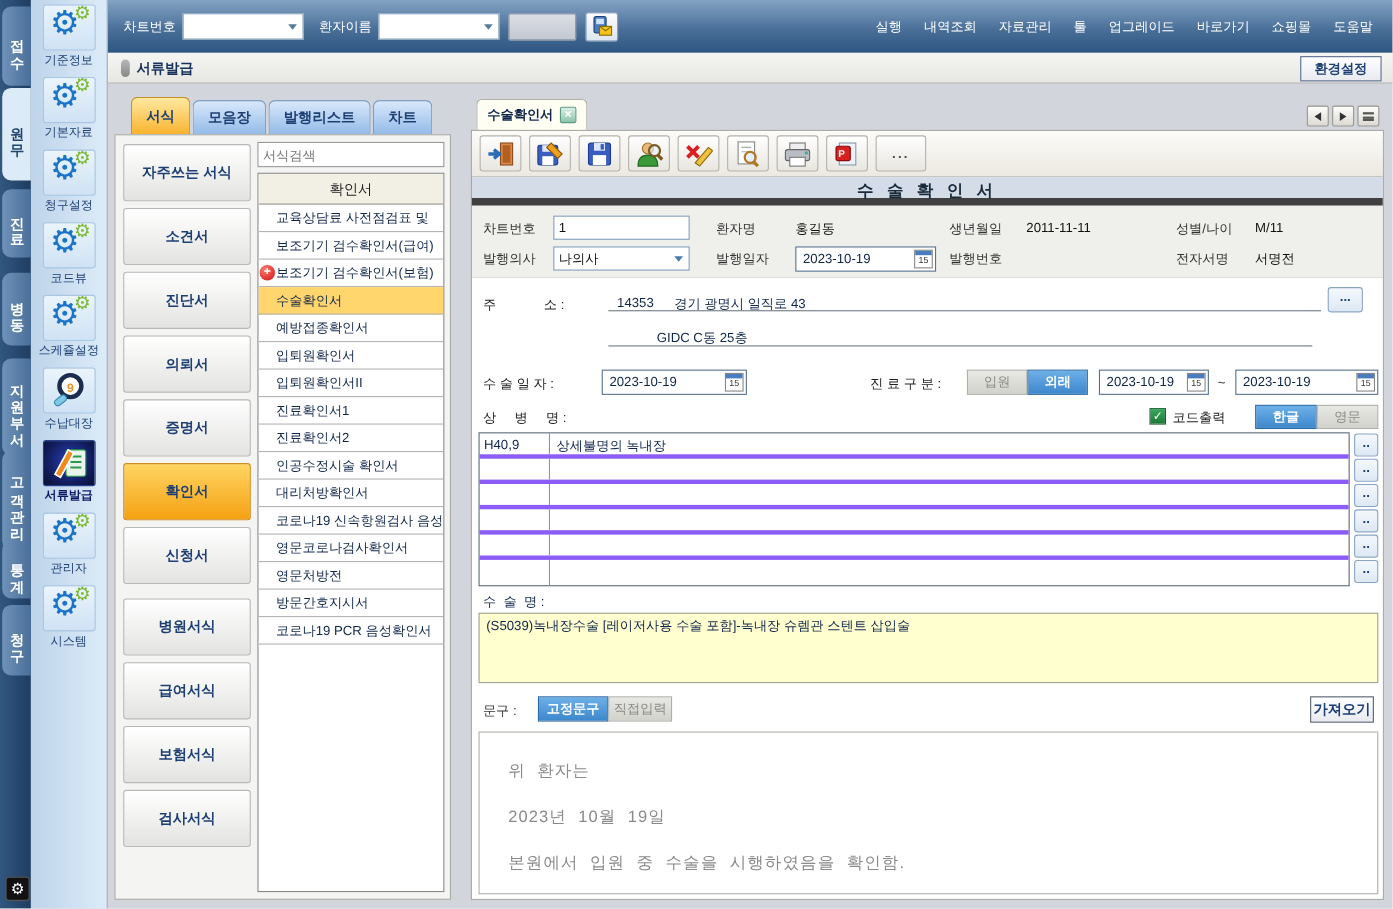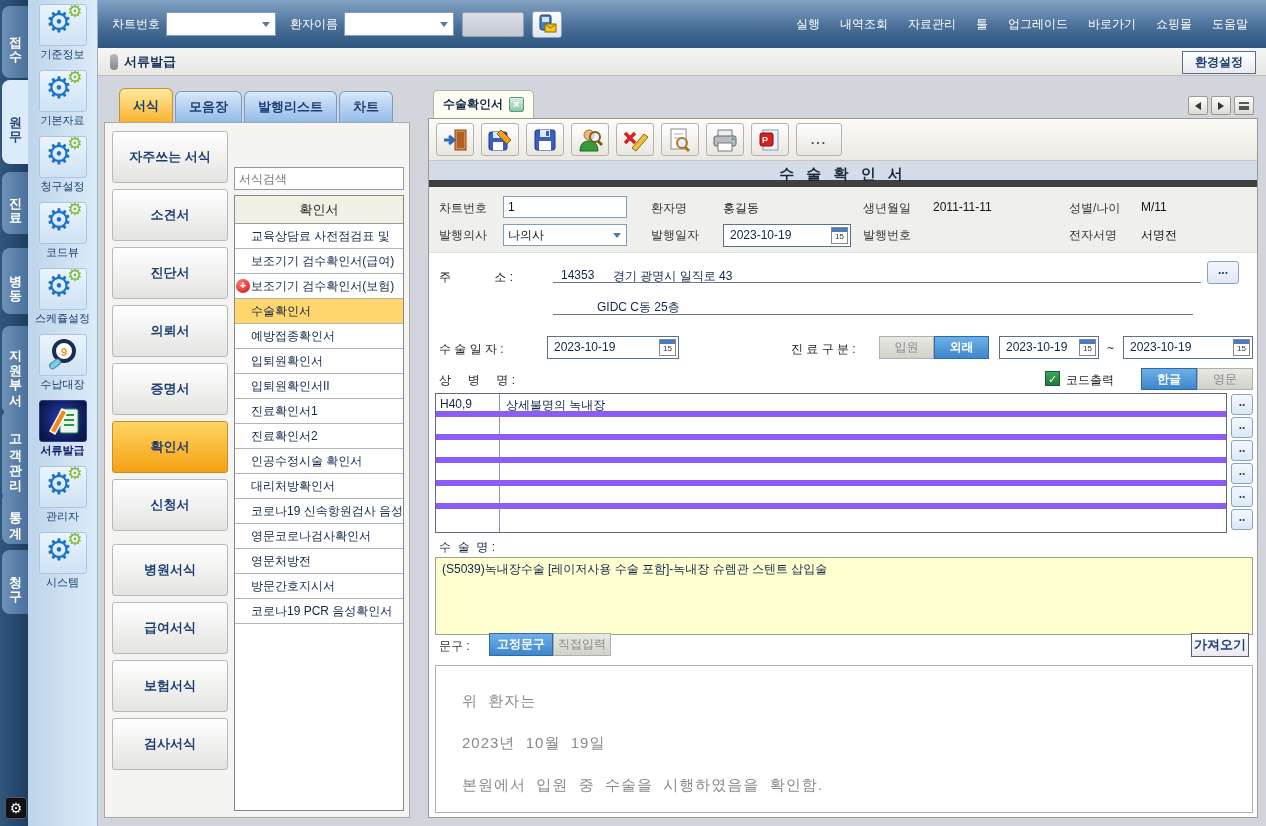--- a/index.html
+++ b/index.html
@@ -55,21 +55,21 @@
     border-radius:6px 6px 0 0; background:linear-gradient(#d8e8fa,#94bbe8); color:#1d3f73; font-weight:bold; font-size:13px; cursor:pointer; }
   .ltab.active { height:34px; background:linear-gradient(#ffe9a0,#f8b32f); border-color:#c89030;margin-left:12px; }
   .lbody { position:absolute; top:34px; left:0; right:0; bottom:0; background:#f4f4f2; border:1px solid #a8a8a4; display:flex; }
   .catcol { width:130px; padding:8px 4px 0 7px; }
   .catbtn { height:52px; margin-bottom:6px; display:flex; align-items:center; justify-content:center;
     background:linear-gradient(#ffffff,#e3e3e1); border:1px solid #b8b8b6; border-radius:3px;
     color:#1d3f73; font-weight:bold; font-size:13px; cursor:pointer; white-space:pre; }
   .catbtn.active { background:linear-gradient(#ffd561,#f5a114); border-color:#cf8d1f; }
   .catbtn.gap { margin-top:13px; }
   .listcol { flex:1; padding:6px 5px 6px 2px; display:flex; flex-direction:column; }
-  .searchbox { height:23px; border:1px solid #999; width:100%; font-size:12px; padding:0 4px; font-family:inherit;margin-top:38px; }
+  .searchbox { height:23px; border:1px solid #999; width:100%; font-size:12px; padding:0 4px; font-family:inherit; }
   .listtable { margin-top:5px; border:1px solid #888; background:#fff; flex:1; overflow:hidden; }
   .listheader { height:28px; line-height:28px; background:#f2efe4; border-bottom:1px solid #999; text-align:center; font-size:13px; color:#222; }
   .listitem { height:25px; line-height:24px; padding-left:16px; border-bottom:1px solid #b4b4b4; font-size:12px; color:#10264a;
     white-space:nowrap; overflow:hidden; cursor:pointer; position:relative; }
   .listitem.selected { background:#ffd56e; }
   .plusbadge { position:absolute; left:1px; top:5px; width:14px; height:14px; border-radius:50%;
     background:radial-gradient(circle at 35% 30%,#ff7a6e,#cc1111); color:#fff; font-size:11px; font-weight:bold;
     line-height:13px; text-align:center; }
 
   
@@ -107,27 +107,27 @@
   .calicon:before { content:""; position:absolute; left:0; top:0; right:0; height:4px; background:#4a7cc0; }
   .docarea { position:absolute; top:134px; left:0; right:0; bottom:0; background:#fff; font-size:12px; color:#222; }
   .ulnavy { color:#10264a; border-bottom:1px solid #55606e; }
   .addrline { position:absolute; border-bottom:1px solid #707a86; height:18px; }
   .dotbtn { position:absolute; width:32px; height:23px; background:linear-gradient(#f4f8fc,#dde8f4); border:1px solid #88a4c4;
     border-radius:3px; color:#1d3f73; font-weight:bold; text-align:center; line-height:16px; cursor:pointer; }
   .togbtn { position:absolute; height:23px; display:flex; align-items:center; justify-content:center; font-size:12px; cursor:pointer; }
   .togbtn.off { background:linear-gradient(#e8e8e4,#d2d2cc); border:1px solid #b0b0aa; color:#8a8a86; }
   .togbtn.on  { background:linear-gradient(#6db0e8,#3d87cc); border:1px solid #2c6aa8; color:#fff; font-weight:bold; }
   .diagtable { position:absolute; left:6px; top:140px; width:792px; border:1px solid #5d6b7c; }
-  .diagrow { display:flex; height:23px; border-bottom:6px solid #8b5cf6; }
+  .diagrow { display:flex; height:23px; border-bottom:4px solid #8b5cf6; }
   .diagrow:last-child { border-bottom:none; }
   .diagcode { width:64px; border-right:1px solid #8797a8; color:#10264a; padding:3px 4px 0; }
   .diagname { flex:1; color:#10264a; padding:3px 6px 0; }
   .rowbtn { position:absolute; left:802px; width:22px; height:21px; background:linear-gradient(#f4f8fc,#dde8f4);
     border:1px solid #88a4c4; border-radius:3px; color:#1d3f73; font-weight:bold; text-align:center; line-height:14px; cursor:pointer; }
-  .yellowbox { position:absolute; left:6px; top:304px; width:818px; height:78px; background:#ffffd0; border:1px solid #a0a096;
+  .yellowbox { position:absolute; left:6px; top:304px; width:818px; height:64px; background:#ffffd0; border:1px solid #a0a096;
     padding:3px 6px; color:#10264a; font-size:12px; cursor:text; }
   .fetchbtn { position:absolute; right:8px; top:380px; height:24px; padding:0 2px; background:linear-gradient(#ffffff,#e8eaf0);
     border:1px solid #55606e; color:#1d3f73; font-weight:bold; font-size:13px; cursor:pointer; }
   .bodybox { position:absolute; left:6px; top:412px; width:818px; height:148px; background:#fff; border:1px solid #b0b0aa;
     padding:14px 26px; color:#8a8a8a; font-size:15px; letter-spacing:1px; cursor:text; }
   .bodybox div { height:42px; line-height:42px; white-space:pre; }
 
   
   #minigear { position:absolute; left:5px; bottom:7px; width:22px; height:22px; background:#111; border:1px solid #555;
     border-radius:3px; color:#fff; font-size:14px; text-align:center; line-height:21px; cursor:pointer; z-index:6; }

